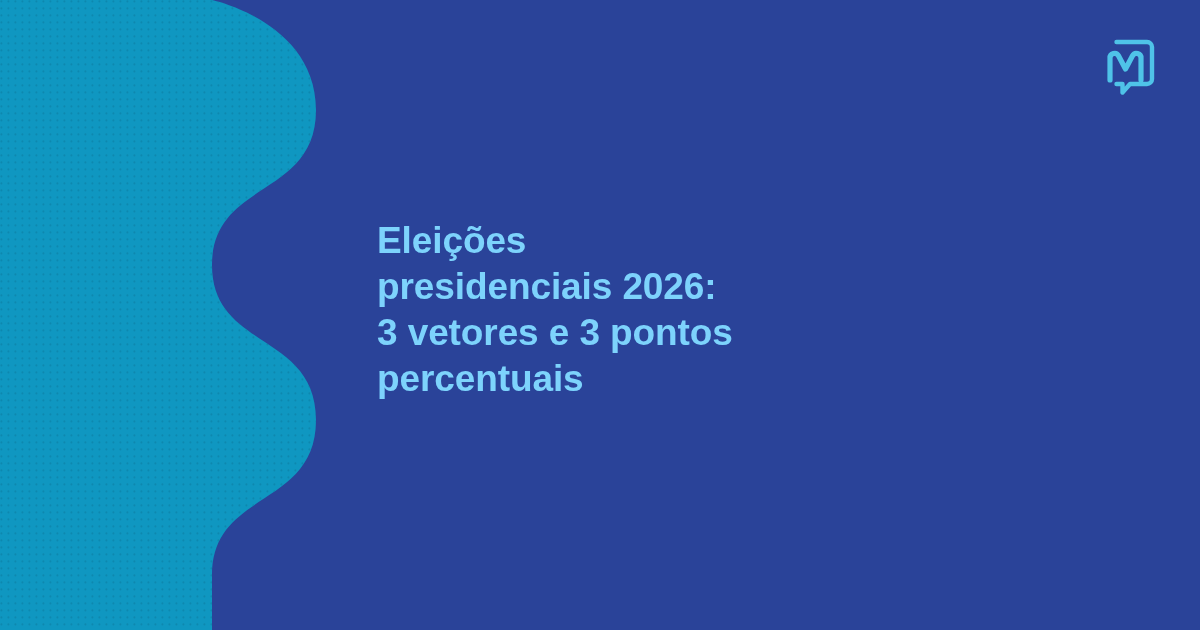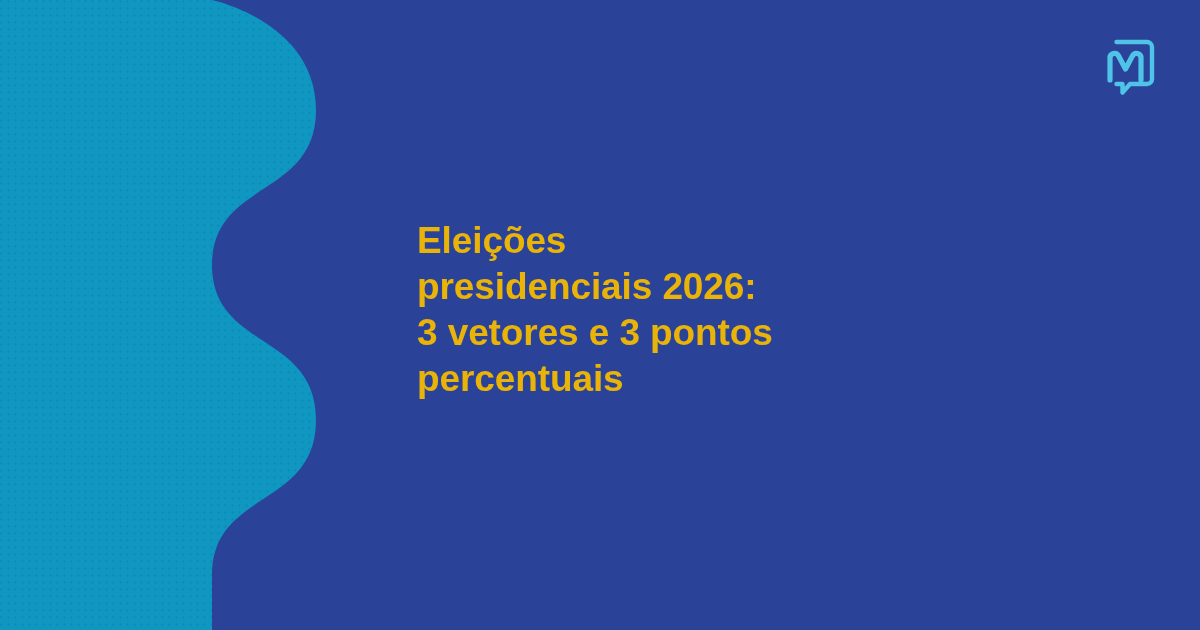--- a/index.html
+++ b/index.html
@@ -39,28 +39,27 @@
 
   
   .title-block {
     position: absolute;
     left: 377px;
     top: 218px;
     width: 470px;
   }
 
   .card-title {
-    color: #eab308;
+    color: #7dd3fc;
     font-family: "Liberation Sans", sans-serif;
     font-size: 37px;
     font-weight: bold;
     line-height: 46px;
     letter-spacing: -0.1px;
     white-space: pre-line;
-    margin-left: 40px;
   }
 
   
   .brand-logo {
     position: absolute;
     right: 42px;
     top: 36px;
     width: 58px;
     height: 62px;
   }

